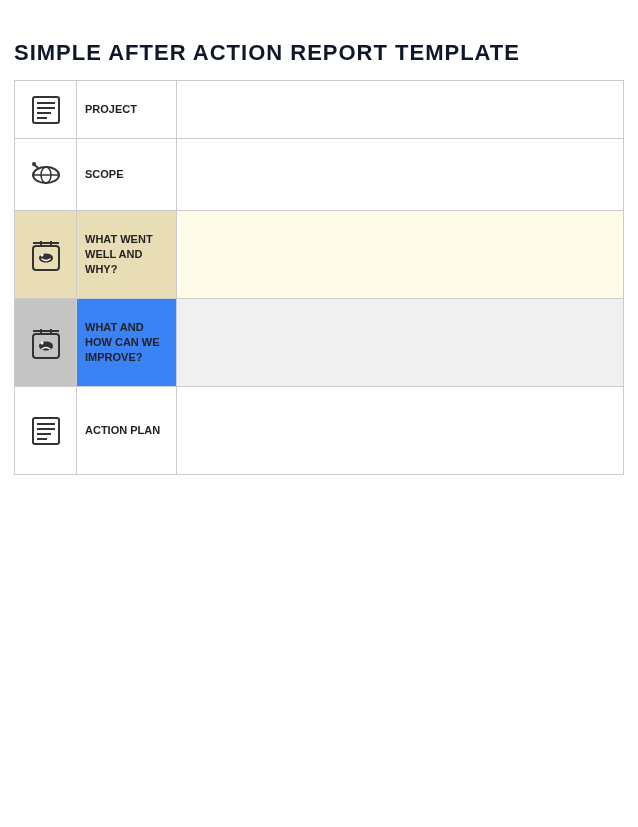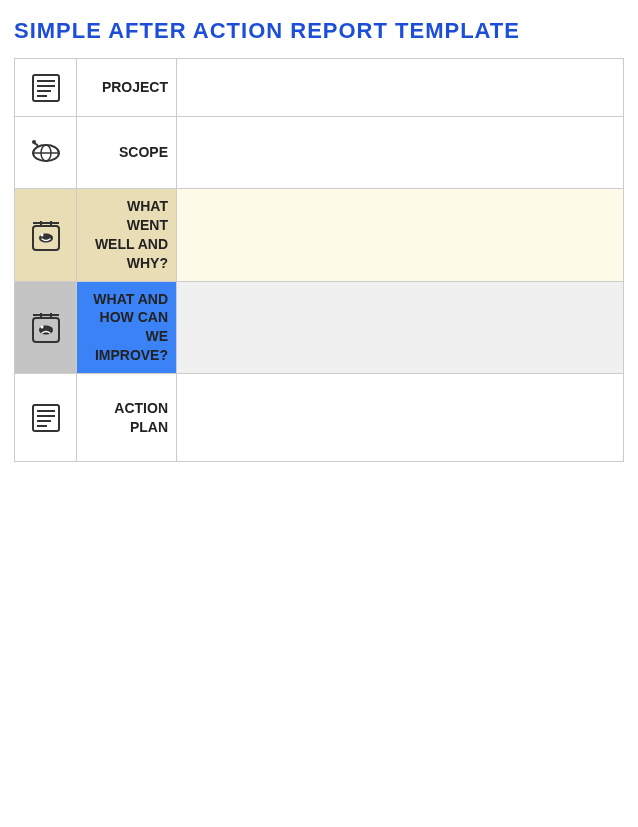--- a/index.html
+++ b/index.html
@@ -4,26 +4,27 @@
   <style>
     * { box-sizing: border-box; margin: 0; padding: 0; }
     body {
       font-family: Arial, sans-serif;
       background: #fff;
       width: 638px;
       min-height: 827px;
       padding: 18px 14px 18px 14px;
     }
     .page-title {
-      color: #1d4ed8;
+      color: #0f172a;
       font-size: 22px;
       font-weight: 900;
       letter-spacing: 1px;
       margin-bottom: 14px;
       text-transform: uppercase;
+      margin-top: 22px;
     }
     table {
       width: 100%;
       border-collapse: collapse;
     }
     tr {
       border: 1px solid #ccc;
     }
     td {
       border: 1px solid #ccc;
@@ -32,27 +33,26 @@
     .icon-cell {
       width: 62px;
       min-height: 60px;
       text-align: center;
       vertical-align: middle;
       padding: 8px 4px;
     }
     .label-cell {
       width: 100px;
       padding: 8px 8px;
-      font-size: 14px;
+      font-size: 11px;
       font-weight: 700;
       text-transform: uppercase;
       vertical-align: middle;
       line-height: 1.35;
       color: #222;
-      text-align: right;
     }
     .content-cell {
       padding: 8px 10px;
       font-size: 12px;
       color: #555;
       vertical-align: top;
       min-height: 60px;
     }
     
     .row-white .icon-cell { background: #fff; }

